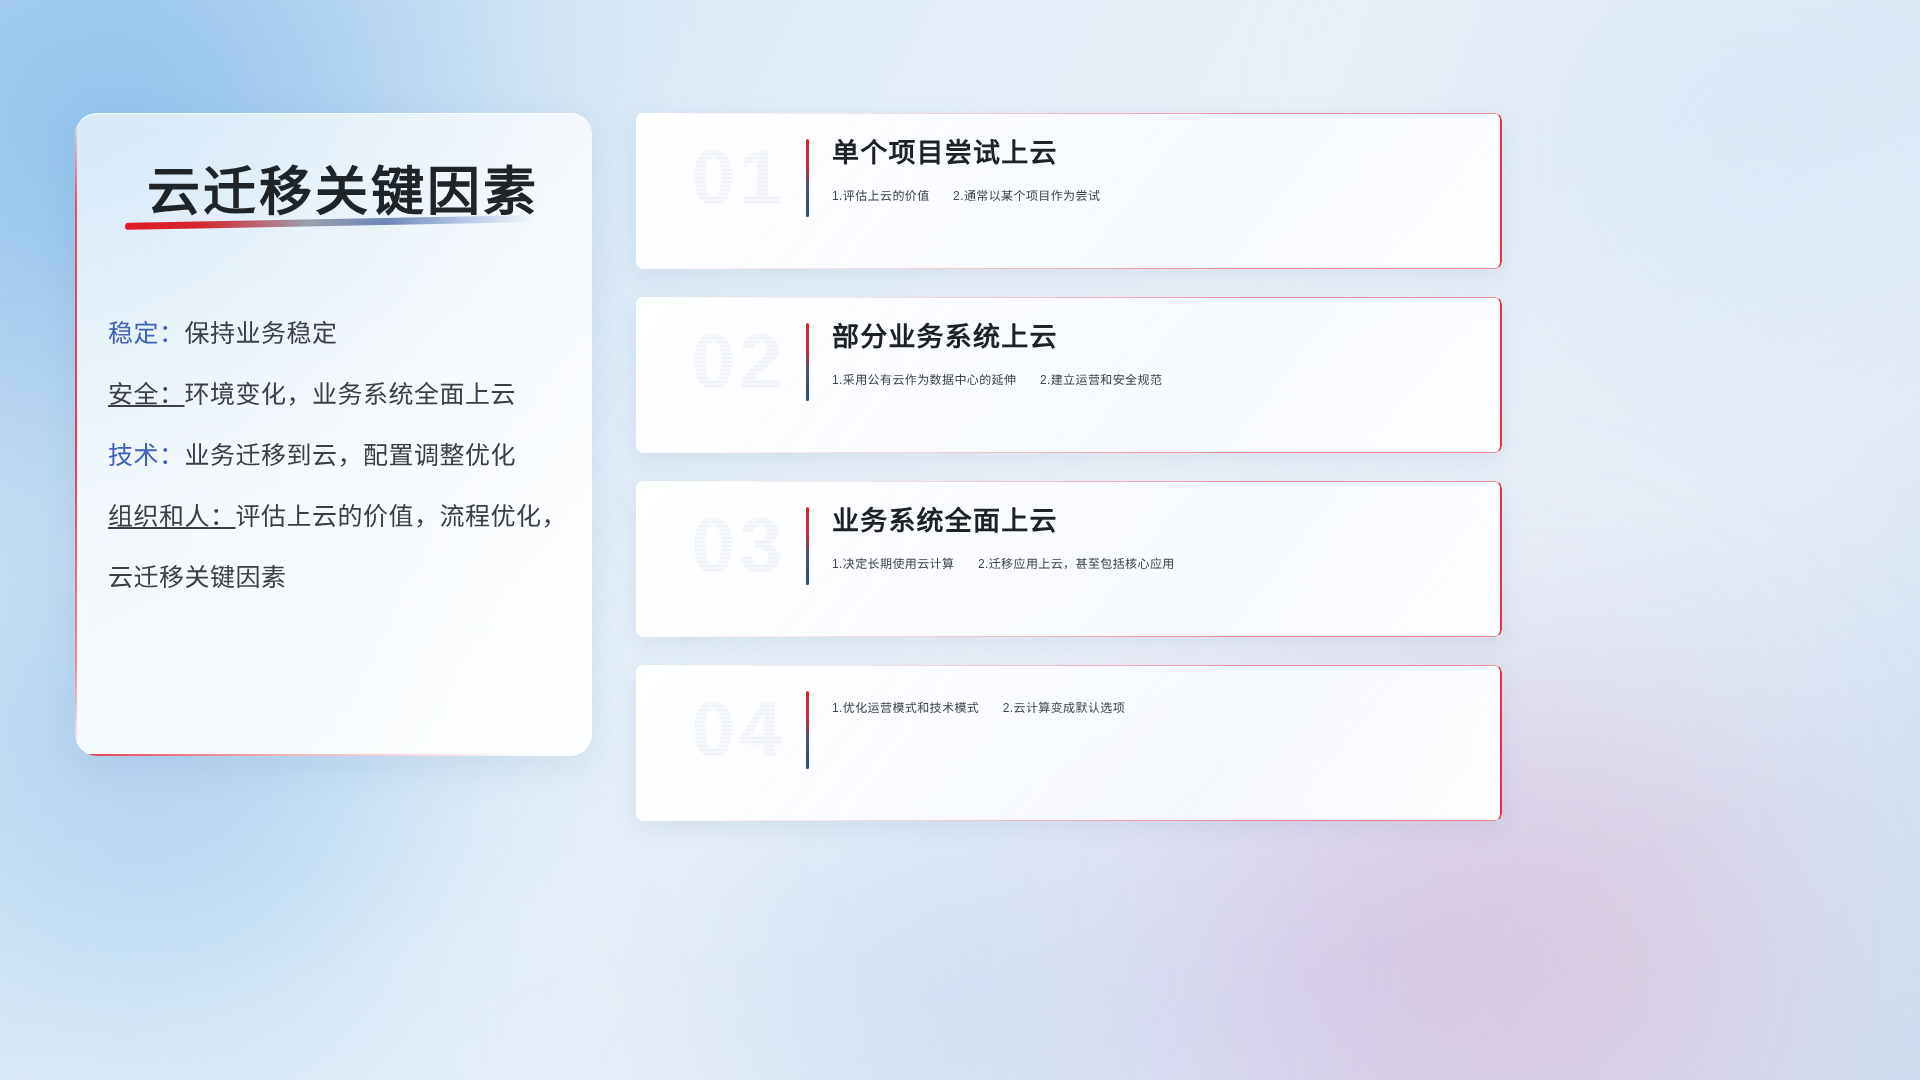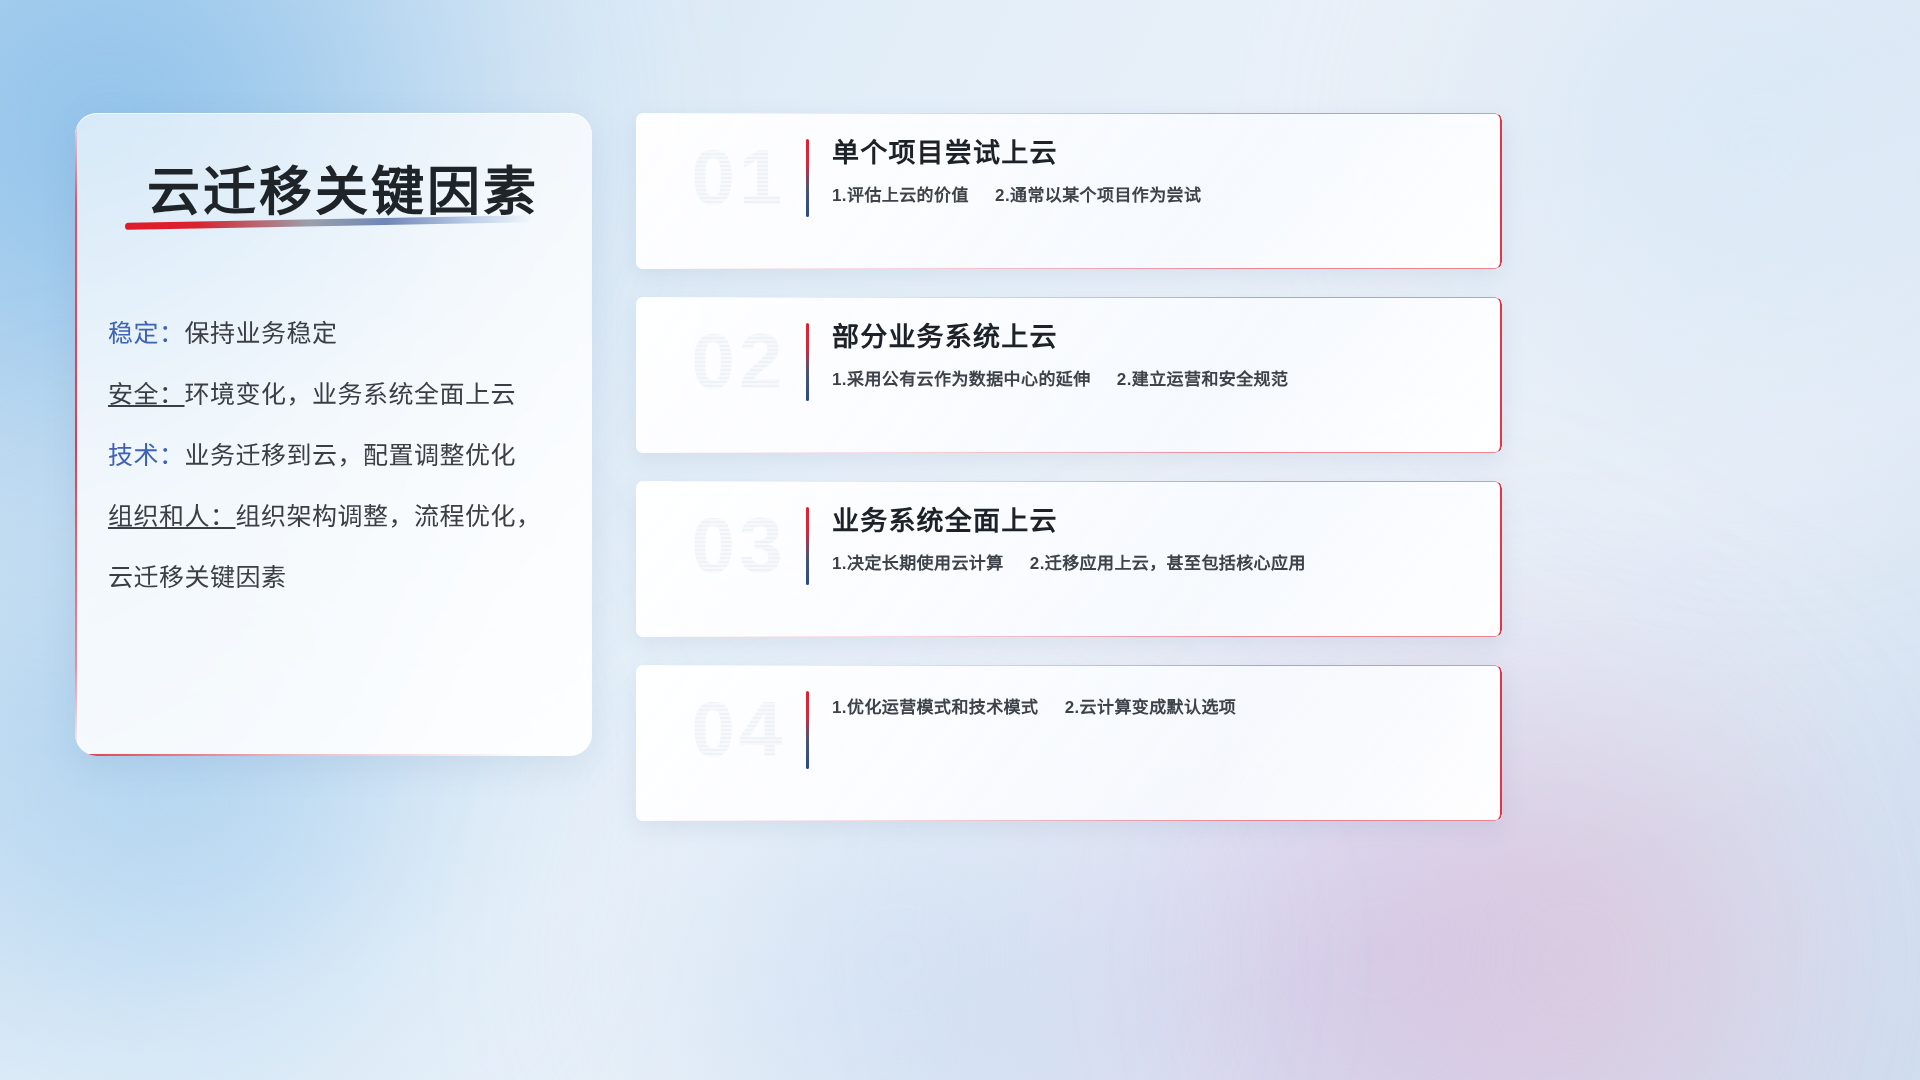--- a/index.html
+++ b/index.html
@@ -121,22 +121,22 @@
     border-radius:2px;
   }
 
   .card-body{ position:absolute; left:196px; top:20px; right:22px; }
   .card-title{
     font-size:27px; font-weight:bold; color:#1d2228;
     letter-spacing:1.2px; line-height:40px; white-space:nowrap;
   }
   .card-desc{
     margin-top:10px;
-    font-size:17px; color:#3d4349; letter-spacing:.4px;
-    line-height:26px; white-space:nowrap;font-weight:bold;
+    font-size:12px; color:#3d4349; letter-spacing:.4px;
+    line-height:26px; white-space:nowrap;
   }
   .card-desc .gap{ display:inline-block; width:16px; }
 </style>
 </head>
 <body>
 
 <div id="bg-layer">
   <div class="bg-base"></div>
   <div class="bg-blob blob-a"></div>
   <div class="bg-blob blob-b"></div>
@@ -155,21 +155,21 @@
     <div class="panel-item">
       <span class="k">稳定：</span><span class="v">保持业务稳定</span>
     </div>
     <div class="panel-item plain">
       <span class="k">安全：</span><span class="v">环境变化，业务系统全面上云</span>
     </div>
     <div class="panel-item">
       <span class="k">技术：</span><span class="v">业务迁移到云，配置调整优化</span>
     </div>
     <div class="panel-item plain">
-      <span class="k">组织和人：</span><span class="v">组织架构调整，流程优化，</span>
+      <span class="k">组织和人：</span><span class="v">评估上云的价值，流程优化，</span>
     </div>
     <div class="panel-item plain">
       <span class="v">云迁移关键因素</span>
     </div>
   </div>
 </section>
 
 <section id="cards">
 
   <article class="card">

